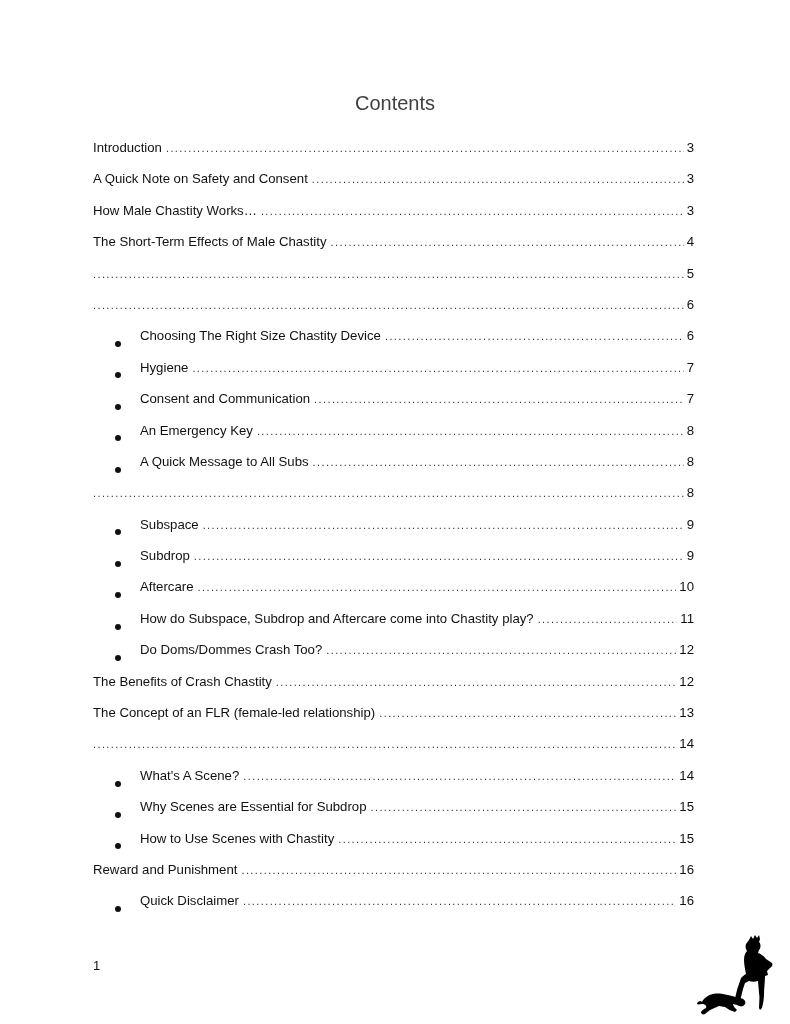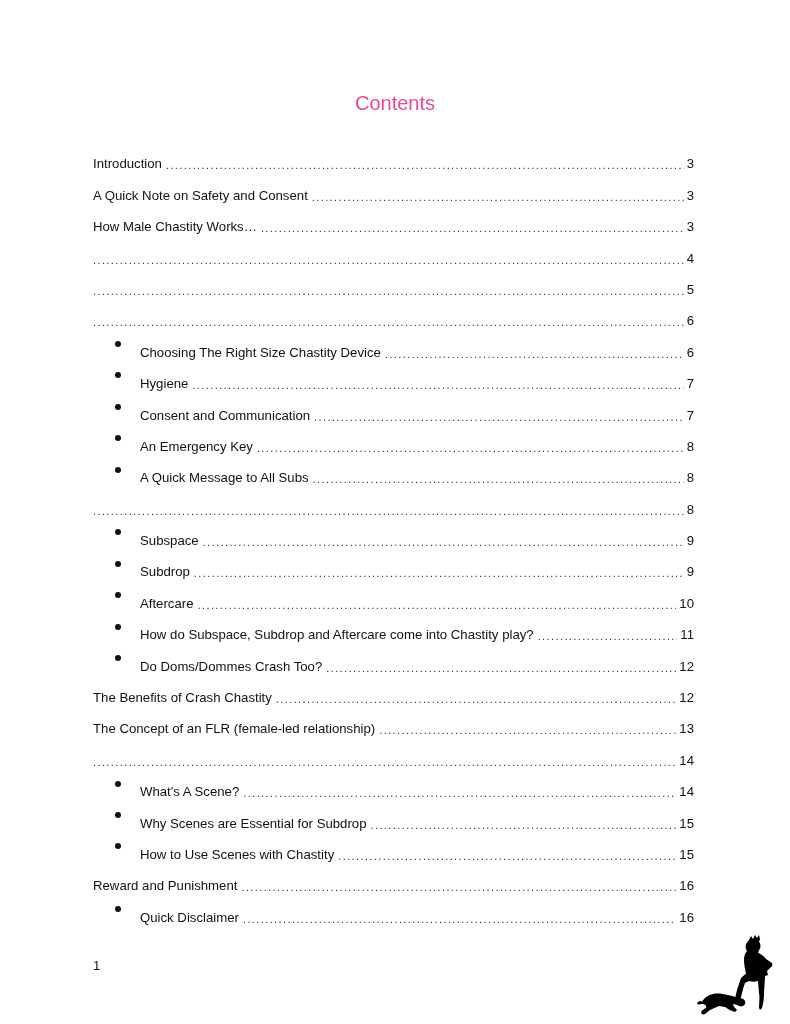--- a/index.html
+++ b/index.html
@@ -17,33 +17,33 @@
     }
     .page-title {
       position: absolute;
       top: 92px;
       left: 0;
       width: 790px;
       text-align: center;
       font-size: 20px;
       font-weight: normal;
       margin: 0;
-      color: #ec4899;
+      color: #404040;
     }
     .toc {
       position: absolute;
       top: 140px;
       left: 93px;
       width: 601px;
     }
     .toc-entry {
       position: relative;
       height: 31.4px;
       display: flex;
-      align-items: flex-end;
+      align-items: flex-start;
       font-size: 13.2px;
       white-space: nowrap;
     }
     .toc-entry.sub {
       padding-left: 47px;
     }
     .bullet {
       position: absolute;
       left: 22px;
       top: 50%;
@@ -106,20 +106,21 @@
     <span class="entry-title">A Quick Note on Safety and Consent</span>
     <span class="leader"></span>
     <span class="page-num">3</span>
   </div>
   <div class="toc-entry">
     <span class="entry-title">How Male Chastity Works…</span>
     <span class="leader"></span>
     <span class="page-num">3</span>
   </div>
   <div class="toc-entry">
+    <span class="entry-title">The Short-Term Effects of Male Chastity</span>
     <span class="leader"></span>
     <span class="page-num">4</span>
   </div>
   <div class="toc-entry">
     <span class="leader"></span>
     <span class="page-num">5</span>
   </div>
   <div class="toc-entry">
     <span class="leader"></span>
     <span class="page-num">6</span>

